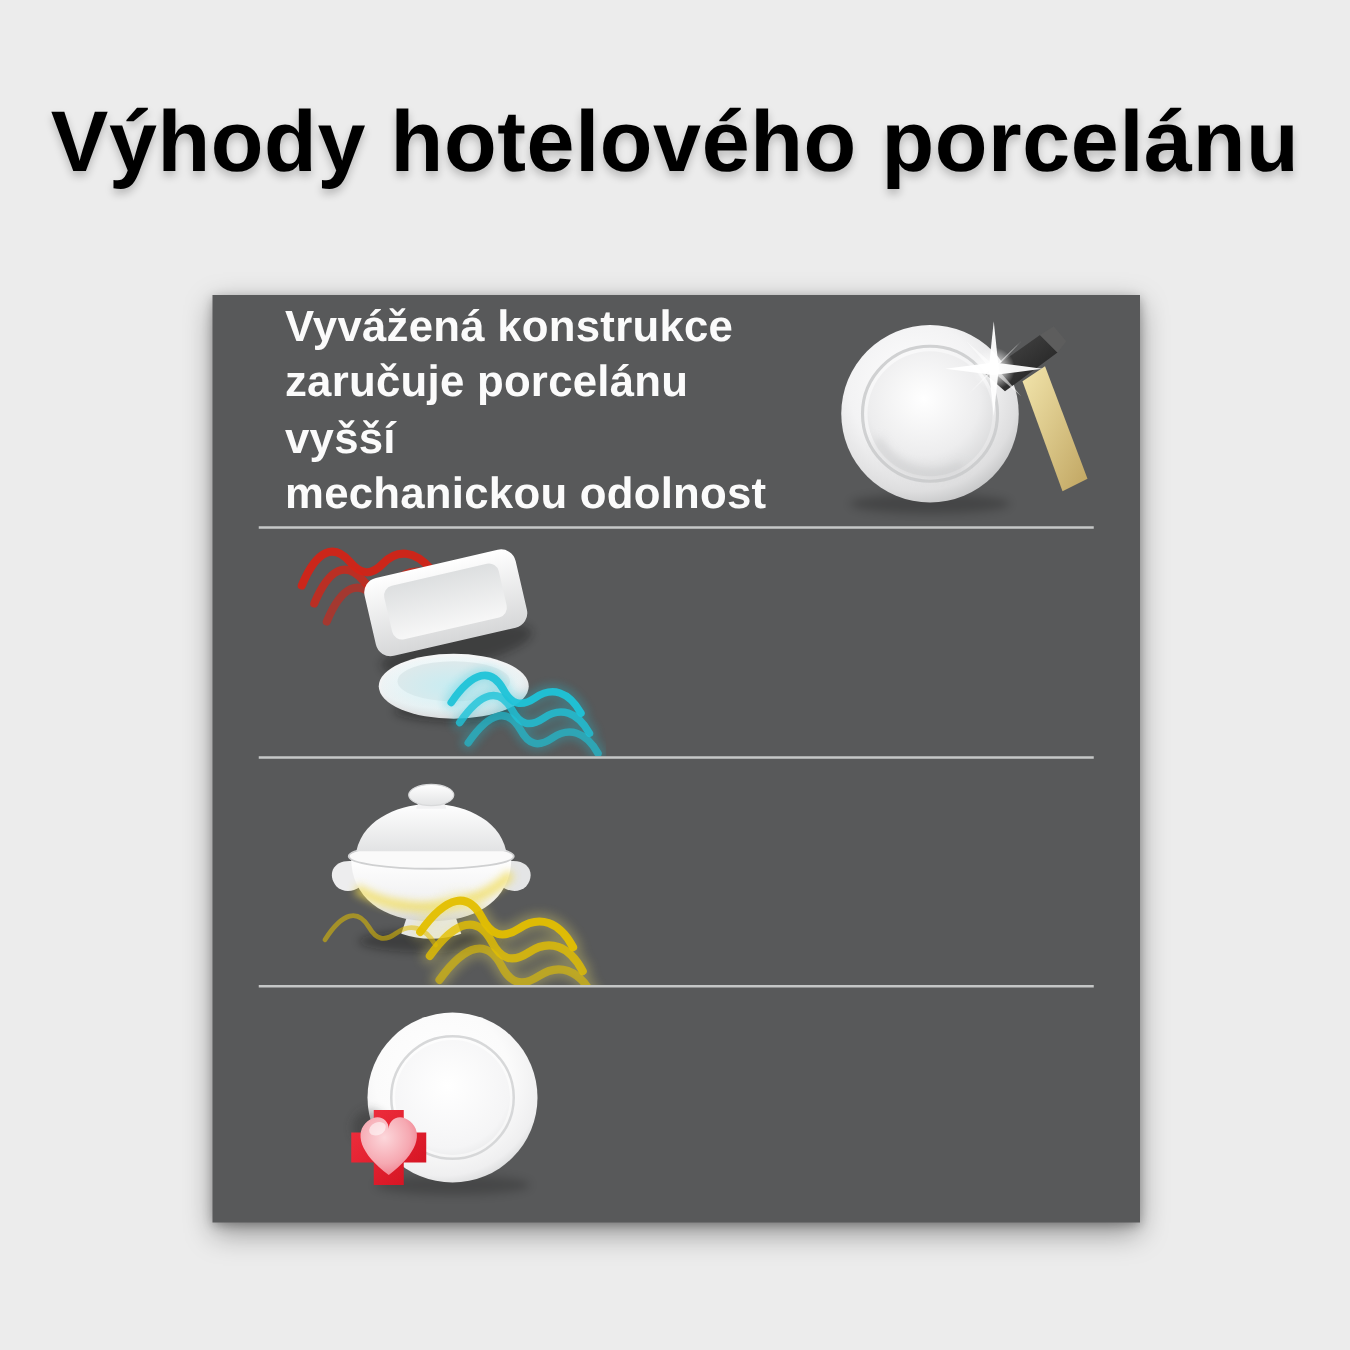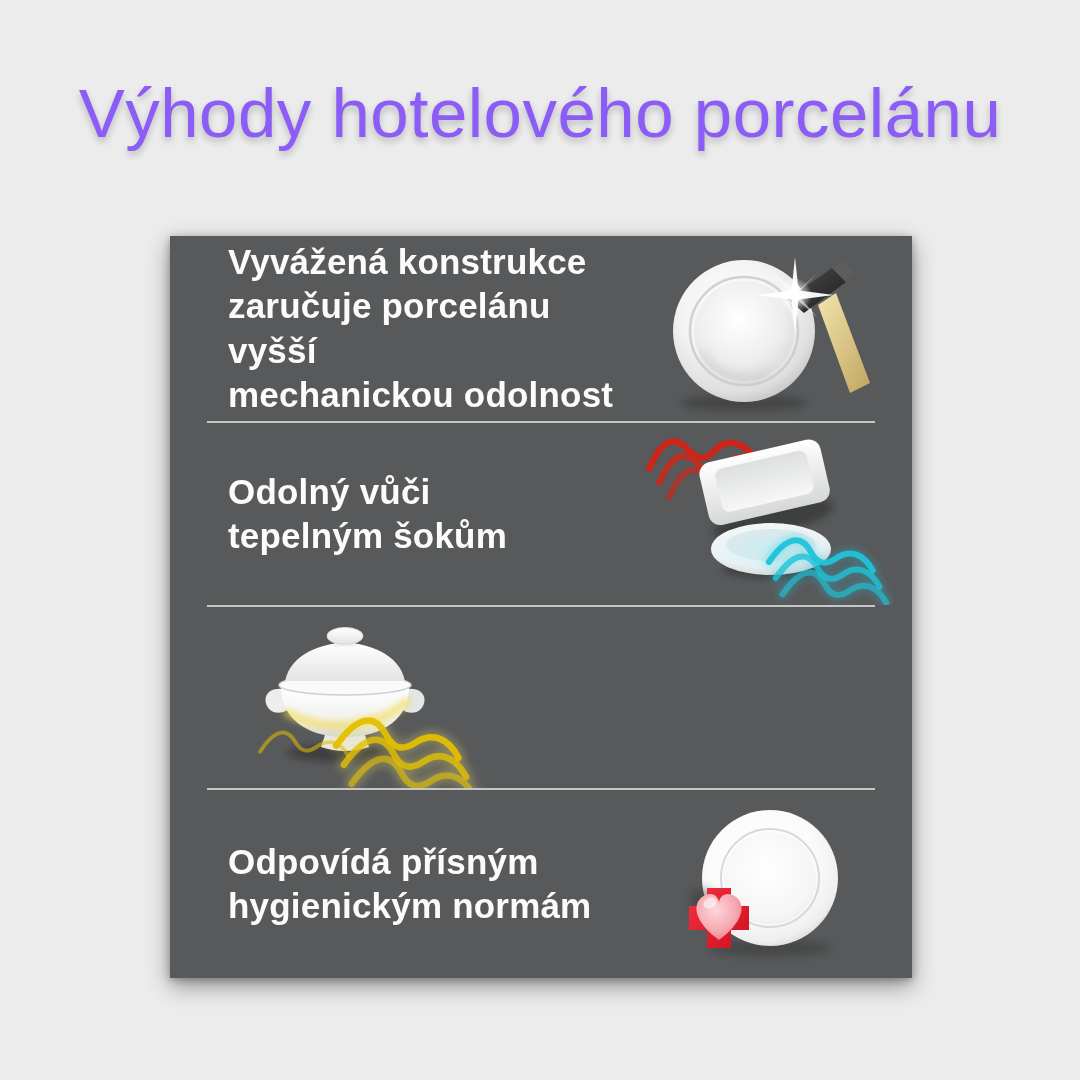--- a/index.html
+++ b/index.html
@@ -5,21 +5,21 @@
   html,body{margin:0;padding:0;}
   body{
     width:1080px;height:1080px;
     background:#ececec;
     font-family:"Liberation Sans", sans-serif;
     position:relative;overflow:hidden;
   }
   .title{
     position:absolute;top:74px;left:0;width:1080px;
     text-align:center;
-    font-size:69px;font-weight:400;color:#8b5cf6;
+    font-size:69px;font-weight:700;color:#000000;
     letter-spacing:0.5px;
     text-shadow:0 4px 7px rgba(0,0,0,0.22);
     white-space:nowrap;
   }
   .card{
     position:absolute;left:170px;top:236px;
     width:742px;height:742px;
     background:#58595a;
     box-shadow:0 8px 22px rgba(0,0,0,0.38), 0 2px 8px rgba(0,0,0,0.28);
     display:flex;flex-direction:column;
@@ -97,22 +97,20 @@
         <path d="M106 54 L145 49 L184 54 L145 59 Z" fill="#ffffff" opacity="0.95"></path>
         <path d="M123 32 L146 52 L167 76 L144 56 Z" fill="#ffffff" opacity="0.55"></path>
         <path d="M167 32 L146 52 L123 76 L144 56 Z" fill="#ffffff" opacity="0.55"></path>
       </svg>
     </div>
   </div>
 
   <div class="divider"></div>
 
   <div class="row row-2">
-    <div class="row-text">Odolný vůči
-tepelným šokům</div>
     <div class="row-icon">
       <svg width="252" height="182" viewBox="0 0 252 182">
         <defs>
           <path id="g2wave" d="M0 34 C14 6 28 2 40 18 C48 29 56 30 66 21 C78 10 92 12 104 28" fill="none"></path>
           <linearGradient id="g2dish" x1="0" y1="0" x2="0" y2="1">
             <stop offset="0%" stop-color="#ffffff"></stop>
               <stop offset="100%" stop-color="#d6d7d8"></stop>
           </linearGradient>
           <linearGradient id="g2cav" x1="0" y1="0" x2="0" y2="1">
             <stop offset="0%" stop-color="#dddfe0"></stop>
@@ -217,22 +215,20 @@
         <g stroke="#e3bf00" stroke-width="4.5" stroke-linecap="round" opacity="0.55" transform="translate(30,116) rotate(6)">
           <use href="#g3wave" transform="scale(0.85)"></use>
         </g>
       </svg>
     </div>
   </div>
 
   <div class="divider"></div>
 
   <div class="row row-4">
-    <div class="row-text">Odpovídá přísným
-hygienickým normám</div>
     <div class="row-icon">
       <svg width="214" height="176" viewBox="0 0 214 176">
         <defs>
           <radialGradient id="g4rim" cx="44%" cy="38%" r="66%">
             <stop offset="0%" stop-color="#ffffff"></stop>
               <stop offset="60%" stop-color="#fbfbfb"></stop>
             <stop offset="88%" stop-color="#efeff0"></stop>
               <stop offset="100%" stop-color="#d7d8d9"></stop>
           </radialGradient>
           <radialGradient id="g4well" cx="46%" cy="40%" r="72%">

